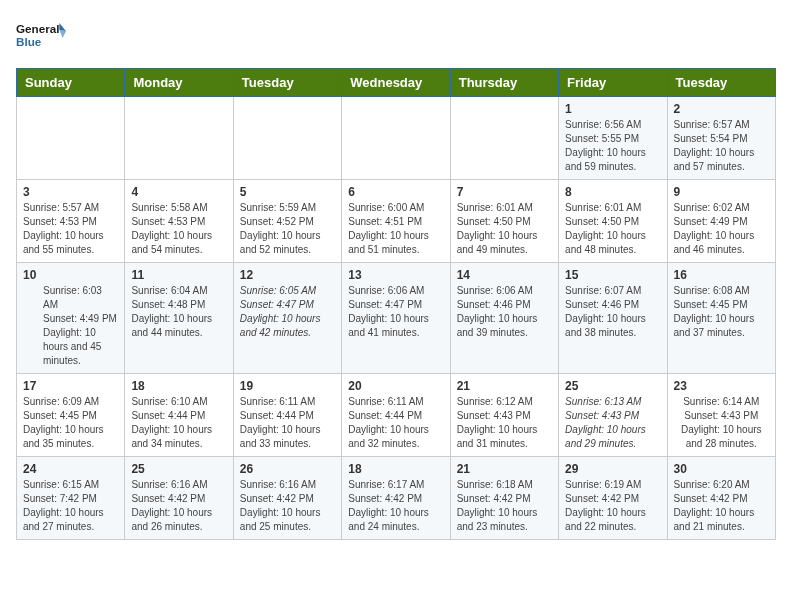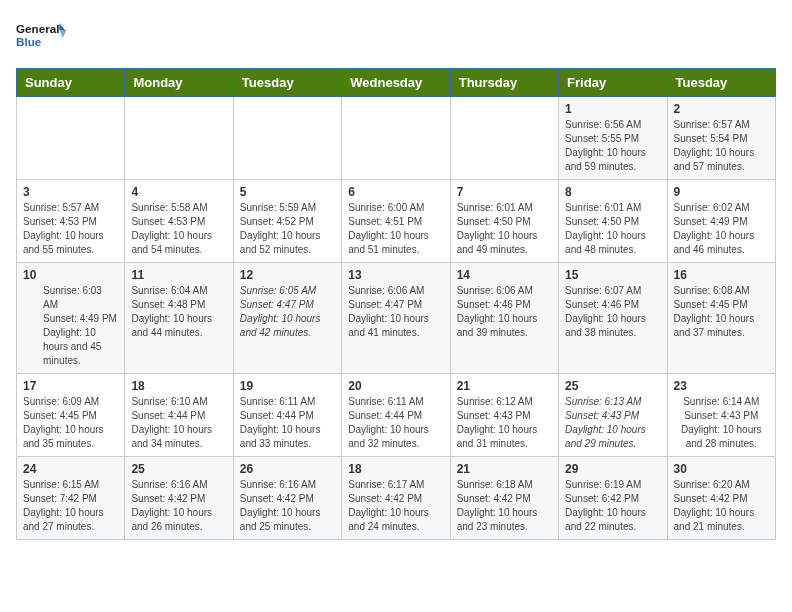--- a/index.html
+++ b/index.html
@@ -287,21 +287,21 @@
         </td>
         <td>
           <span class="day-number">21</span>
           <div class="day-info" style="white-space: pre-line;">Sunrise: 6:18 AM
 Sunset: 4:42 PM
 Daylight: 10 hours and 23 minutes.</div>
         </td>
         <td>
           <span class="day-number">29</span>
           <div class="day-info" style="white-space: pre-line;">Sunrise: 6:19 AM
-Sunset: 6:42 PM
+Sunset: 4:42 PM
 Daylight: 10 hours and 22 minutes.</div>
         </td>
         <td>
           <span class="day-number">30</span>
           <div class="day-info" style="white-space: pre-line;">Sunrise: 6:20 AM
 Sunset: 4:42 PM
 Daylight: 10 hours and 21 minutes.</div>
         </td>
       </tr>
     </tbody>

